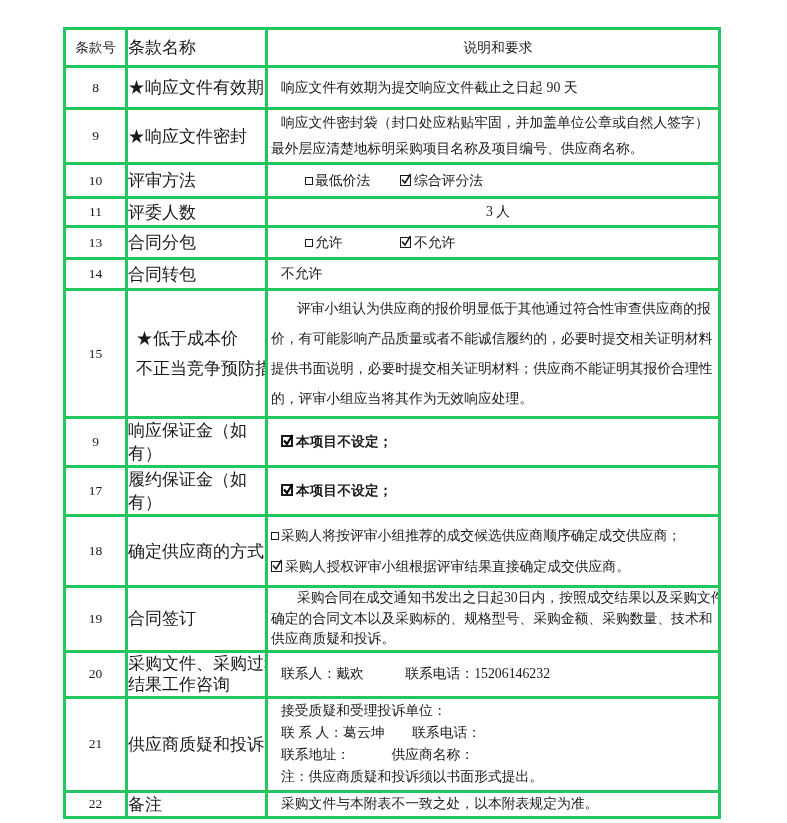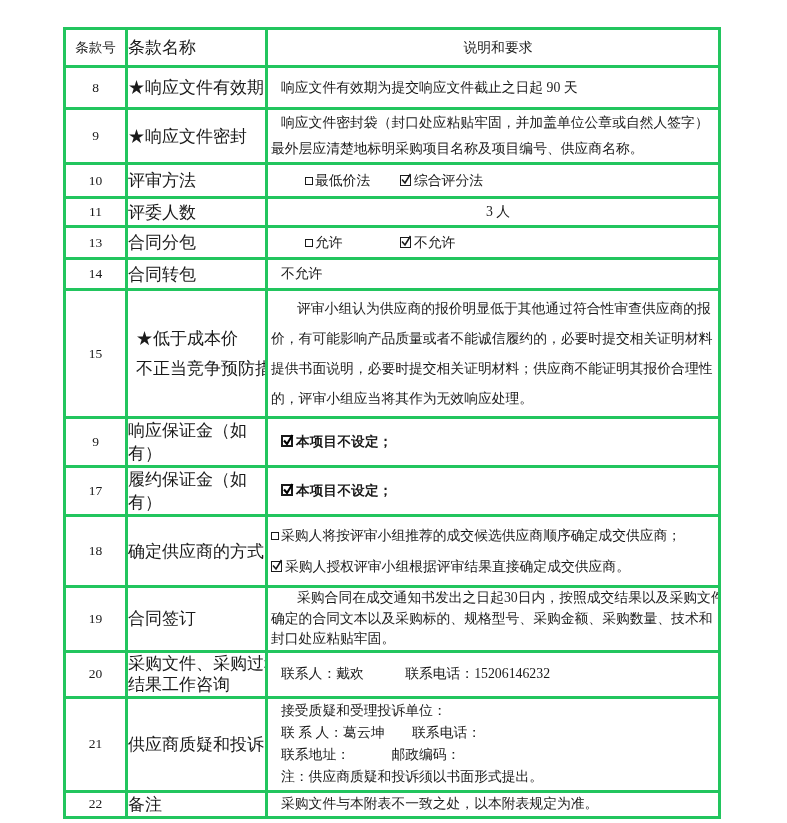--- a/index.html
+++ b/index.html
@@ -174,40 +174,40 @@
                 </svg></span><span>采购人授权评审小组根据评审结果直接确定成交供应商。</span></div>
       </td>
     </tr>
 
     <tr style="height:62px">
       <td class="c-no">19</td>
       <td class="c-name">合同签订</td>
       <td class="c-desc flush lh20">
         <span class="ln ind24">采购合同在成交通知书发出之日起30日内，按照成交结果以及采购文件</span>
         <span class="ln">确定的合同文本以及采购标的、规格型号、采购金额、采购数量、技术和</span>
-        <span class="ln">封口处应粘贴牢固。</span>
+        <span class="ln">供应商质疑和投诉。</span>
       </td>
     </tr>
 
     <tr style="height:46px">
       <td class="c-no">20</td>
       <td class="c-name name-lines">
         <span class="ln">采购文件、采购过程、</span>
         <span class="ln">结果工作咨询</span>
       </td>
       <td class="c-desc">联系人：戴欢　　　联系电话：15206146232</td>
     </tr>
 
     <tr style="height:94px">
       <td class="c-no">21</td>
       <td class="c-name">供应商质疑和投诉</td>
       <td class="c-desc lh22">
         <span class="ln">接受质疑和受理投诉单位：</span>
         <span class="ln">联 系 人：葛云坤　　联系电话：</span>
-        <span class="ln">联系地址：　　　邮政编码：</span>
+        <span class="ln">联系地址：　　　供应商名称：</span>
         <span class="ln">注：供应商质疑和投诉须以书面形式提出。</span>
       </td>
     </tr>
 
     <tr style="height:21px">
       <td class="c-no">22</td>
       <td class="c-name">备注</td>
       <td class="c-desc">采购文件与本附表不一致之处，以本附表规定为准。</td>
     </tr>
   </tbody>

